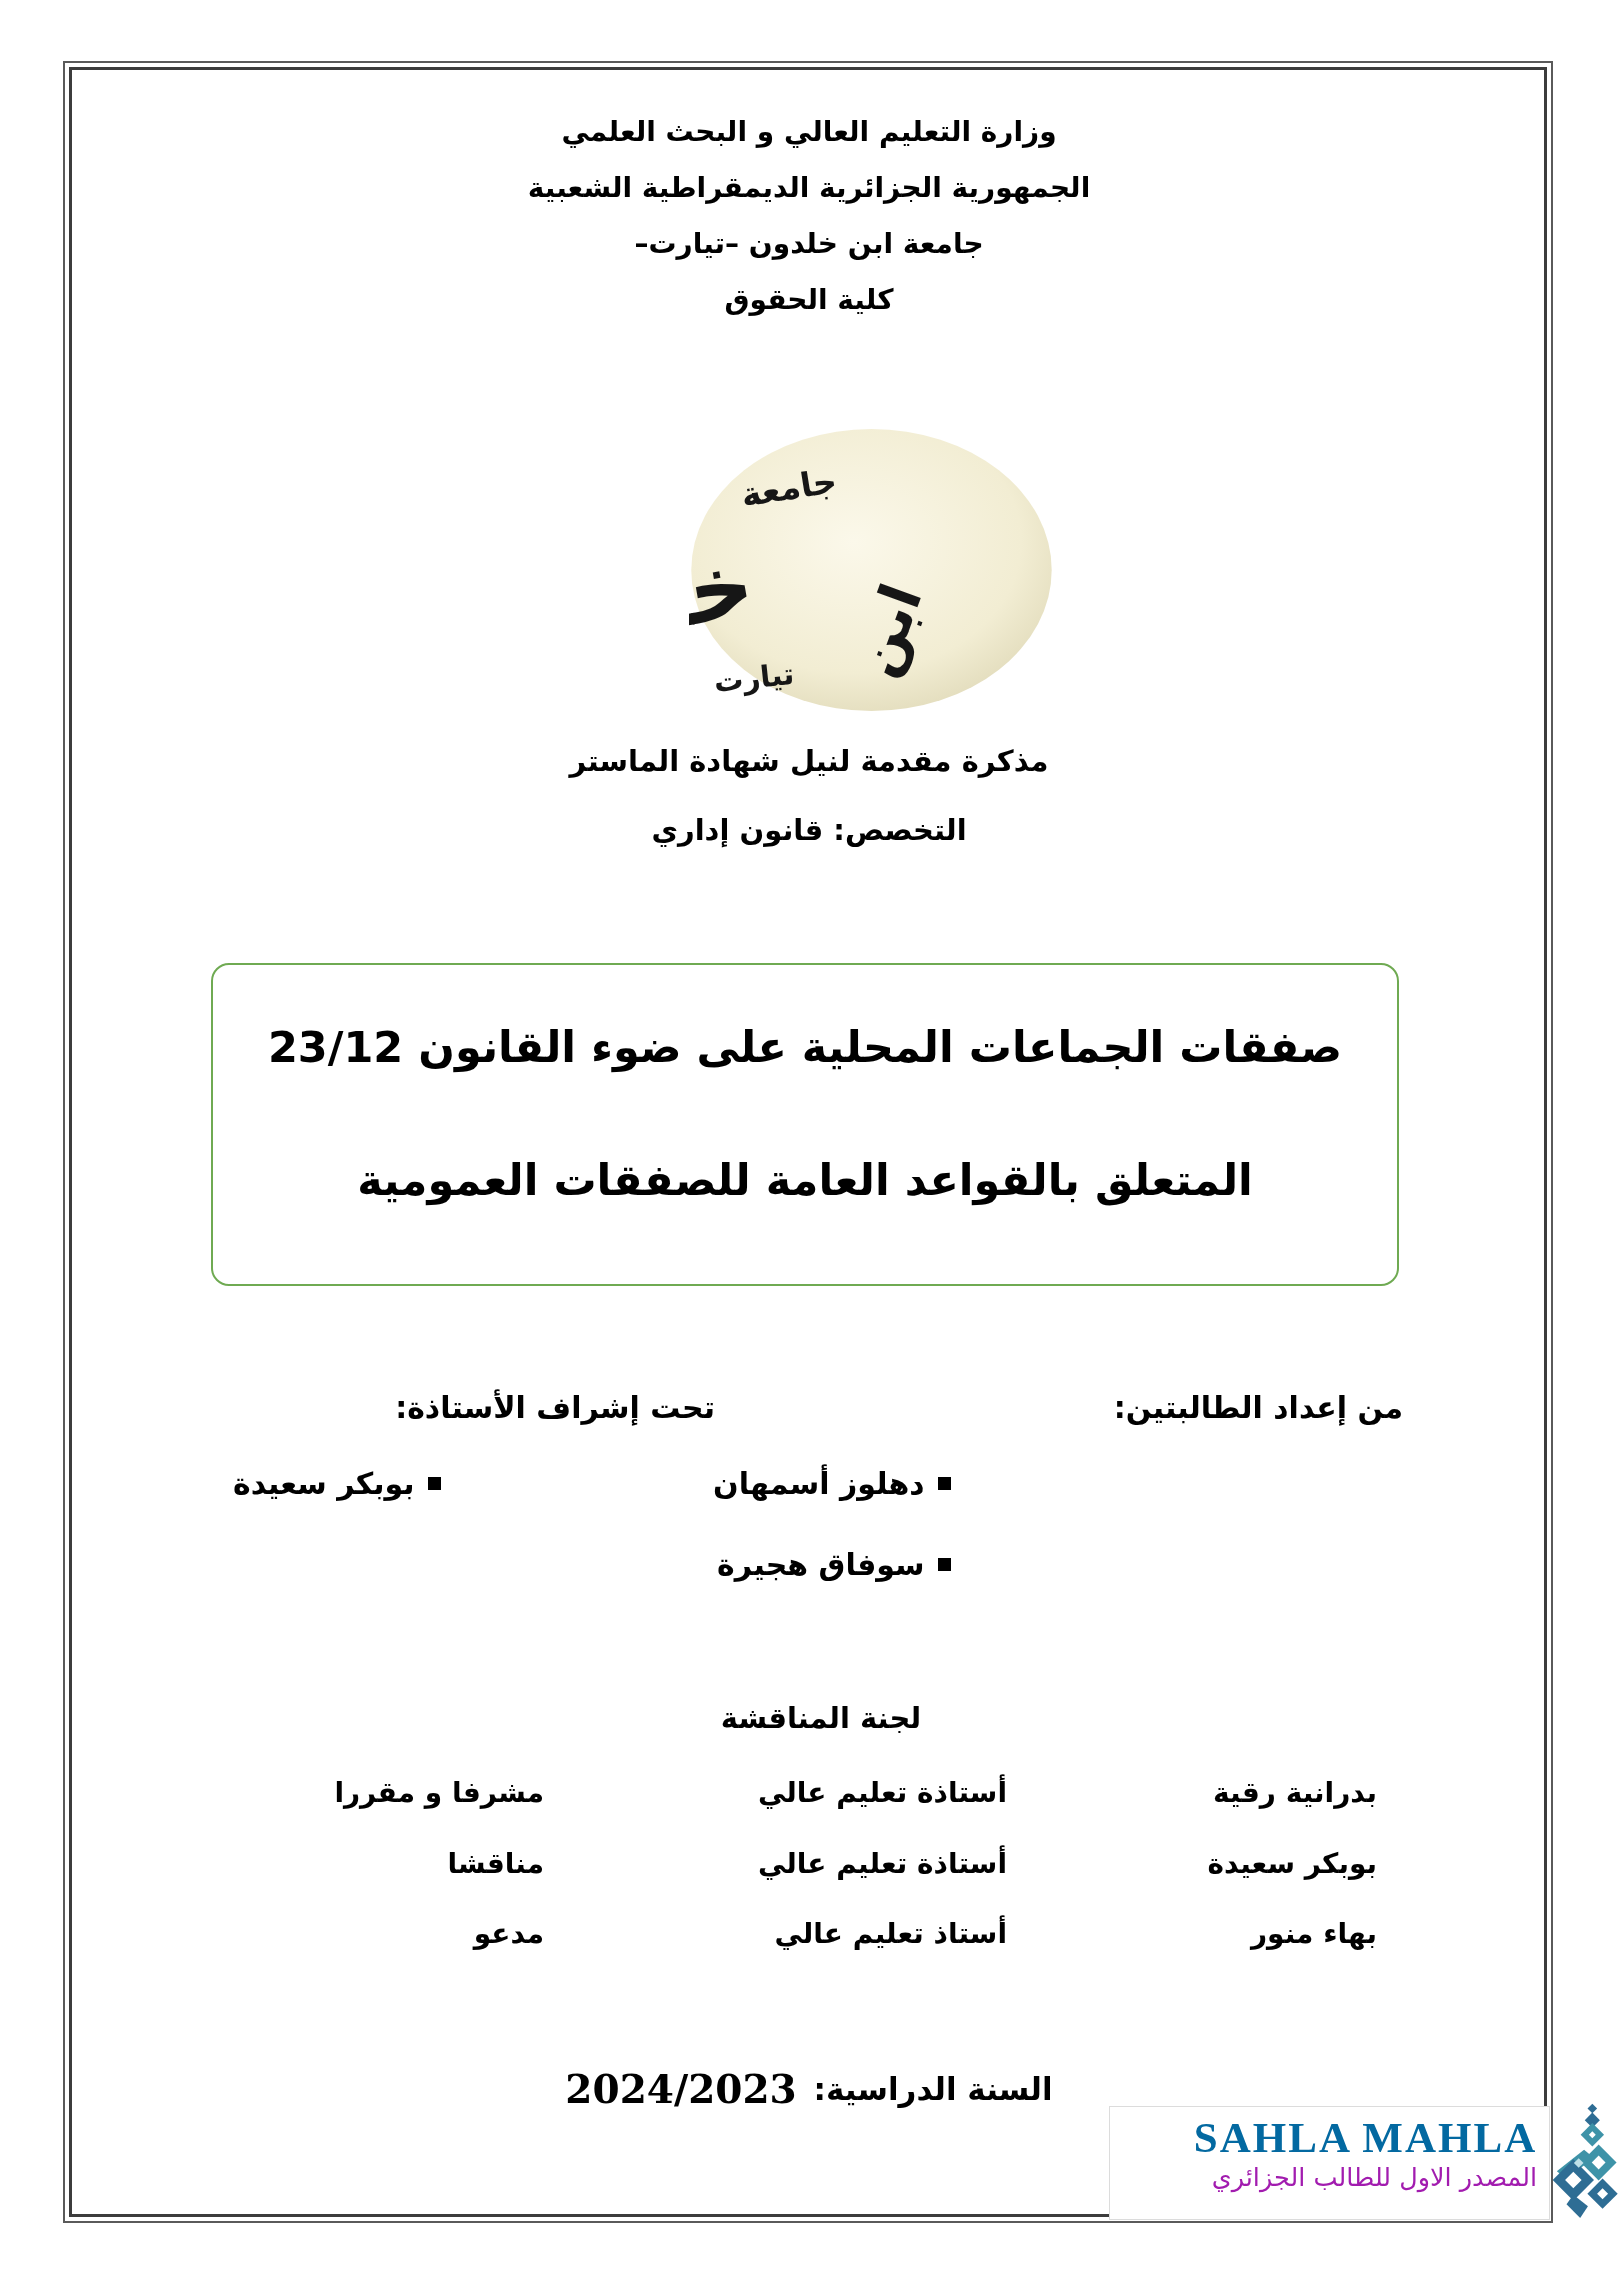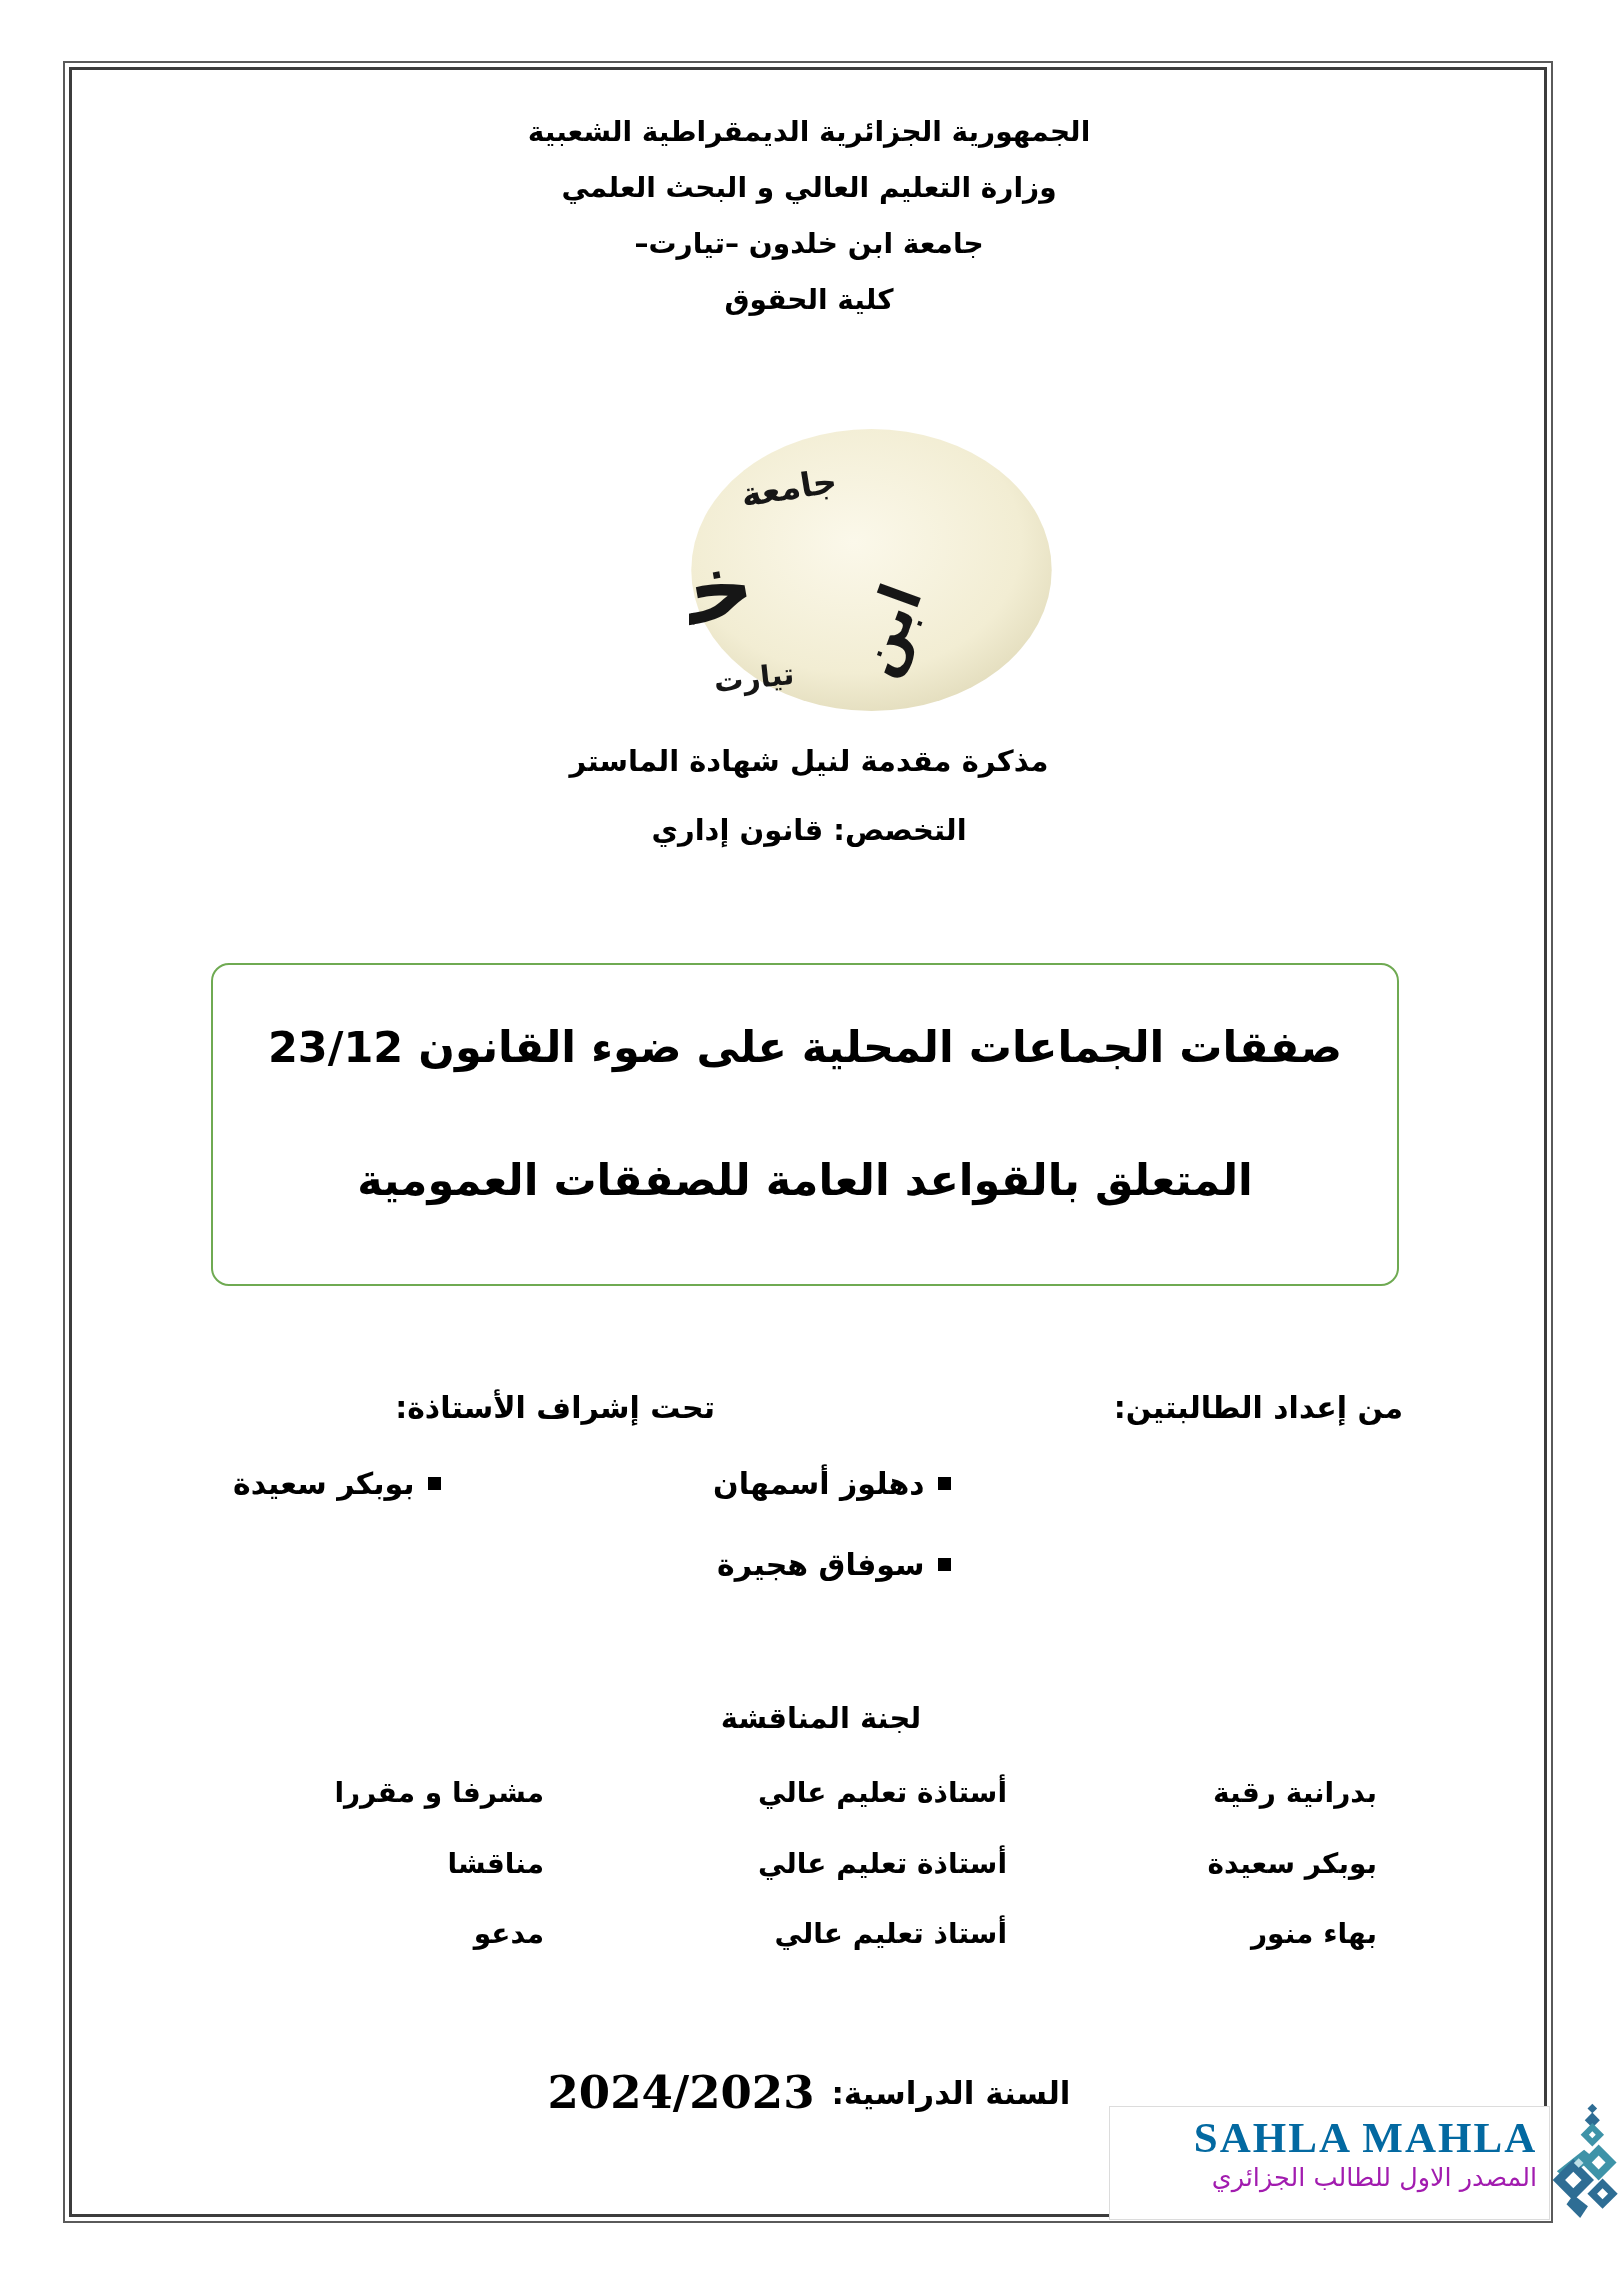--- a/index.html
+++ b/index.html
@@ -38,43 +38,43 @@
   .committee-heading{position:absolute;left:75px;top:1701px;width:1492px;
     text-align:center;font-size:29px;font-weight:bold;}
   .c-row{position:absolute;left:0;top:0;width:1621px;height:49px;}
   .c-cell{position:absolute;white-space:nowrap;font-size:28px;font-weight:bold;}
   .c-name{right:244px;}
   .c-rank{right:614px;}
   .c-role{right:1077px;}
 
   .year-line{position:absolute;left:63px;top:2066px;width:1492px;text-align:center;}
   .year-label{font-size:31px;font-weight:bold;vertical-align:middle;}
-  .year-value{font-family:"DejaVu Serif",serif;font-size:45px;font-weight:bold;
+  .year-value{font-family:"DejaVu Serif",serif;font-size:39px;font-weight:bold;
     vertical-align:middle;margin-right:11.8px;}
 
   .wm-box{position:absolute;left:1109px;top:2106px;width:441px;height:114px;
     background:#fff;border:1px solid #dcdcdc;box-sizing:border-box;
     padding:7.8px 11.8px 0 7.8px;direction:ltr;text-align:right;}
   .wm-brand{font-family:"Liberation Serif",serif;font-weight:bold;font-size:43px;
     letter-spacing:2px;color:#0369a1;line-height:1.05;white-space:nowrap;}
   .wm-tagline{font-size:25.5px;color:#a21caf;letter-spacing:1px;margin-top:2px;
     direction:rtl;white-space:nowrap;}
   .wm-emblem{position:absolute;left:1549px;top:2101px;width:74px;height:123px;}
 </style>
 </head>
 <body>
 
 <div class="page" dir="rtl">
 
   <div class="frame-outer"></div>
   <div class="frame-inner"></div>
 
   <div class="header">
+    <div class="h-line">وزارة التعليم العالي و البحث العلمي</div>
     <div class="h-line">الجمهورية الجزائرية الديمقراطية الشعبية</div>
-    <div class="h-line">وزارة التعليم العالي و البحث العلمي</div>
     <div class="h-line">جامعة ابن خلدون –تيارت–</div>
     <div class="h-line">كلية الحقوق</div>
   </div>
 
   <svg class="seal" viewBox="0 0 372 292">
     <defs>
       <radialGradient id="sealGrad" cx="45%" cy="40%" r="75%">
         <stop offset="0%" stop-color="#fbf8ea"></stop>
         <stop offset="62%" stop-color="#f2edd3"></stop>
         <stop offset="100%" stop-color="#d8d1ad"></stop>

